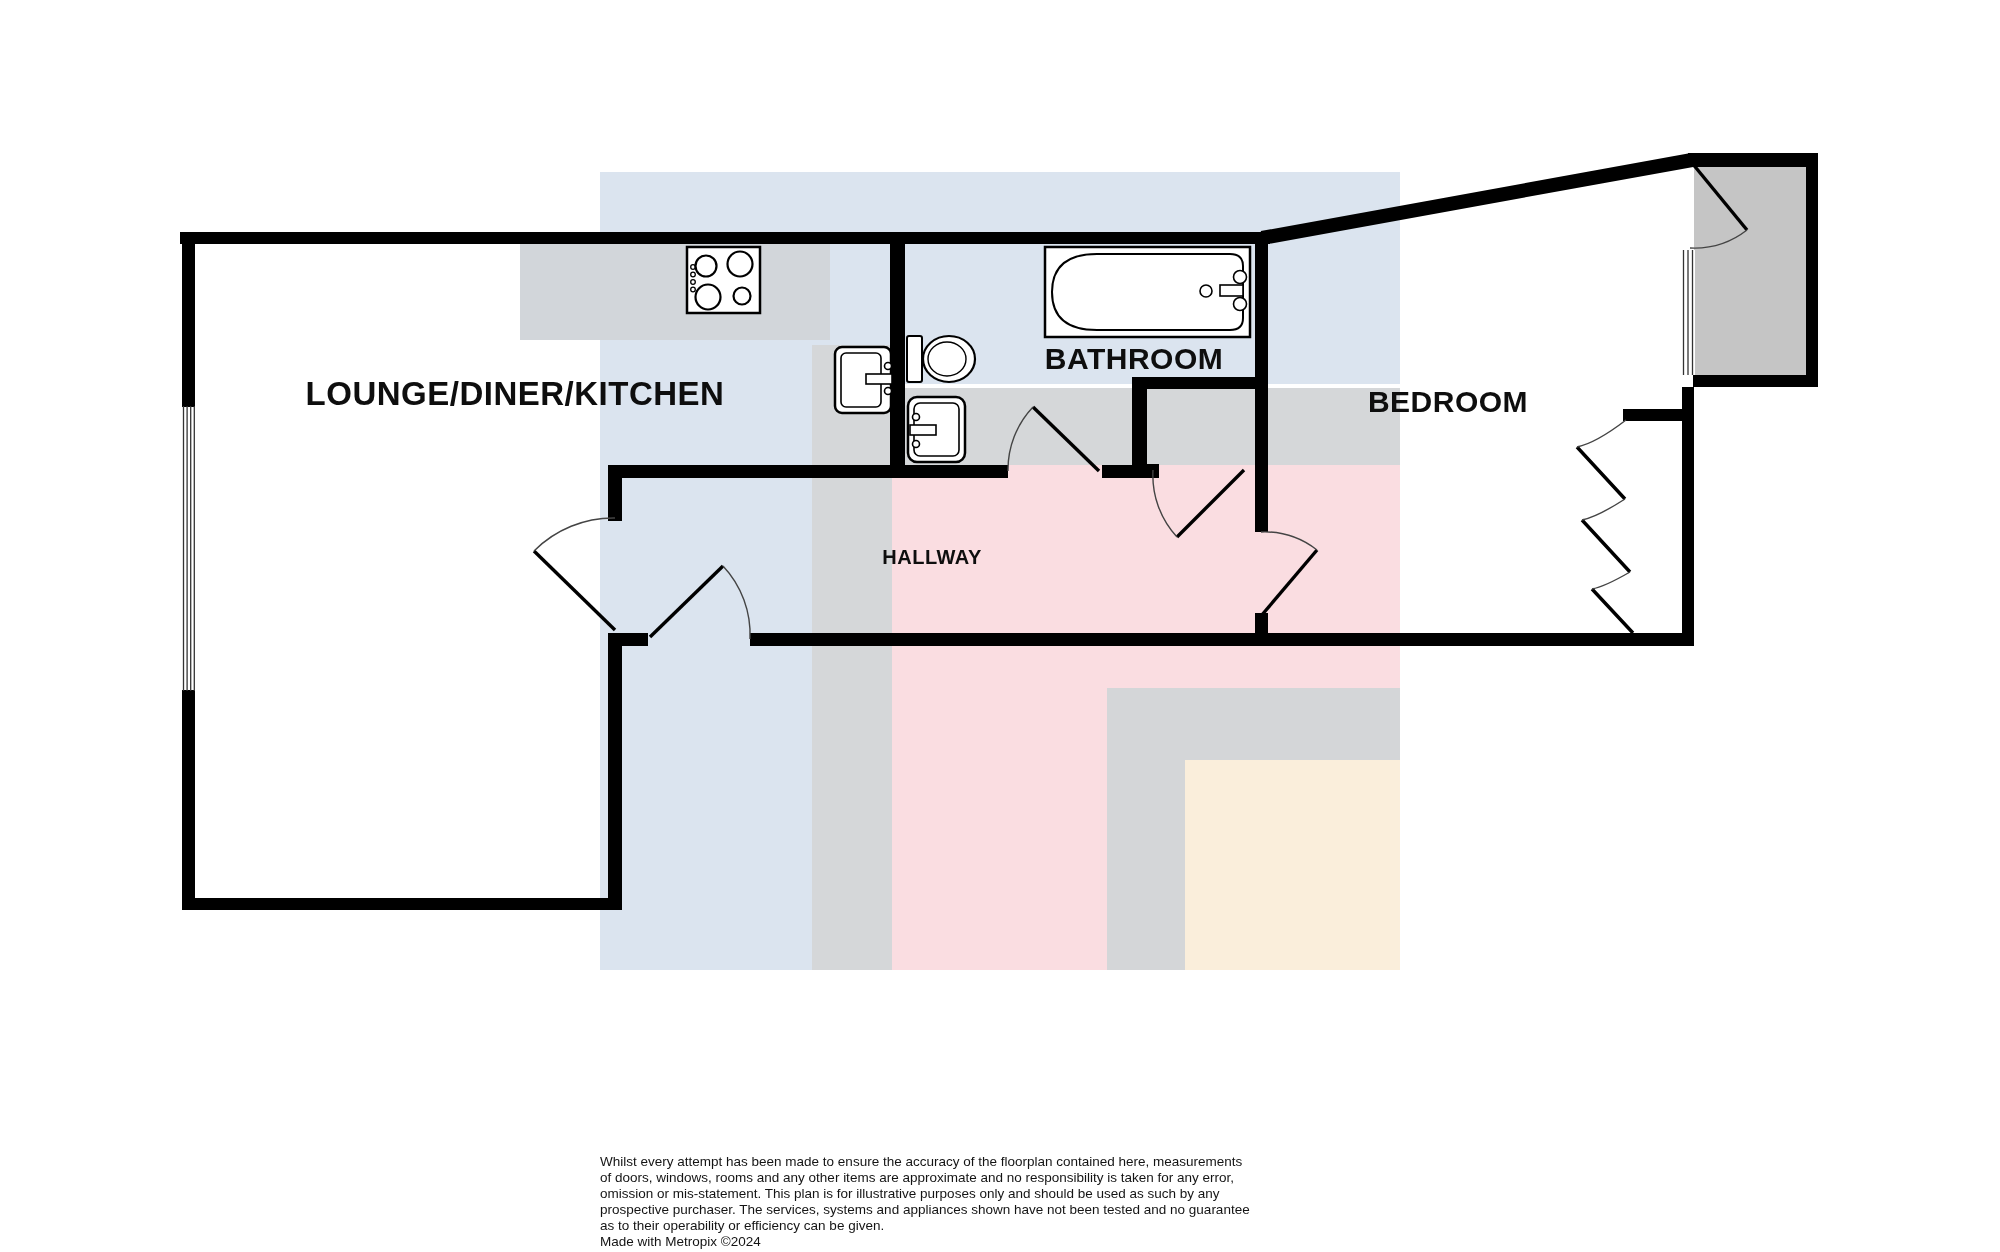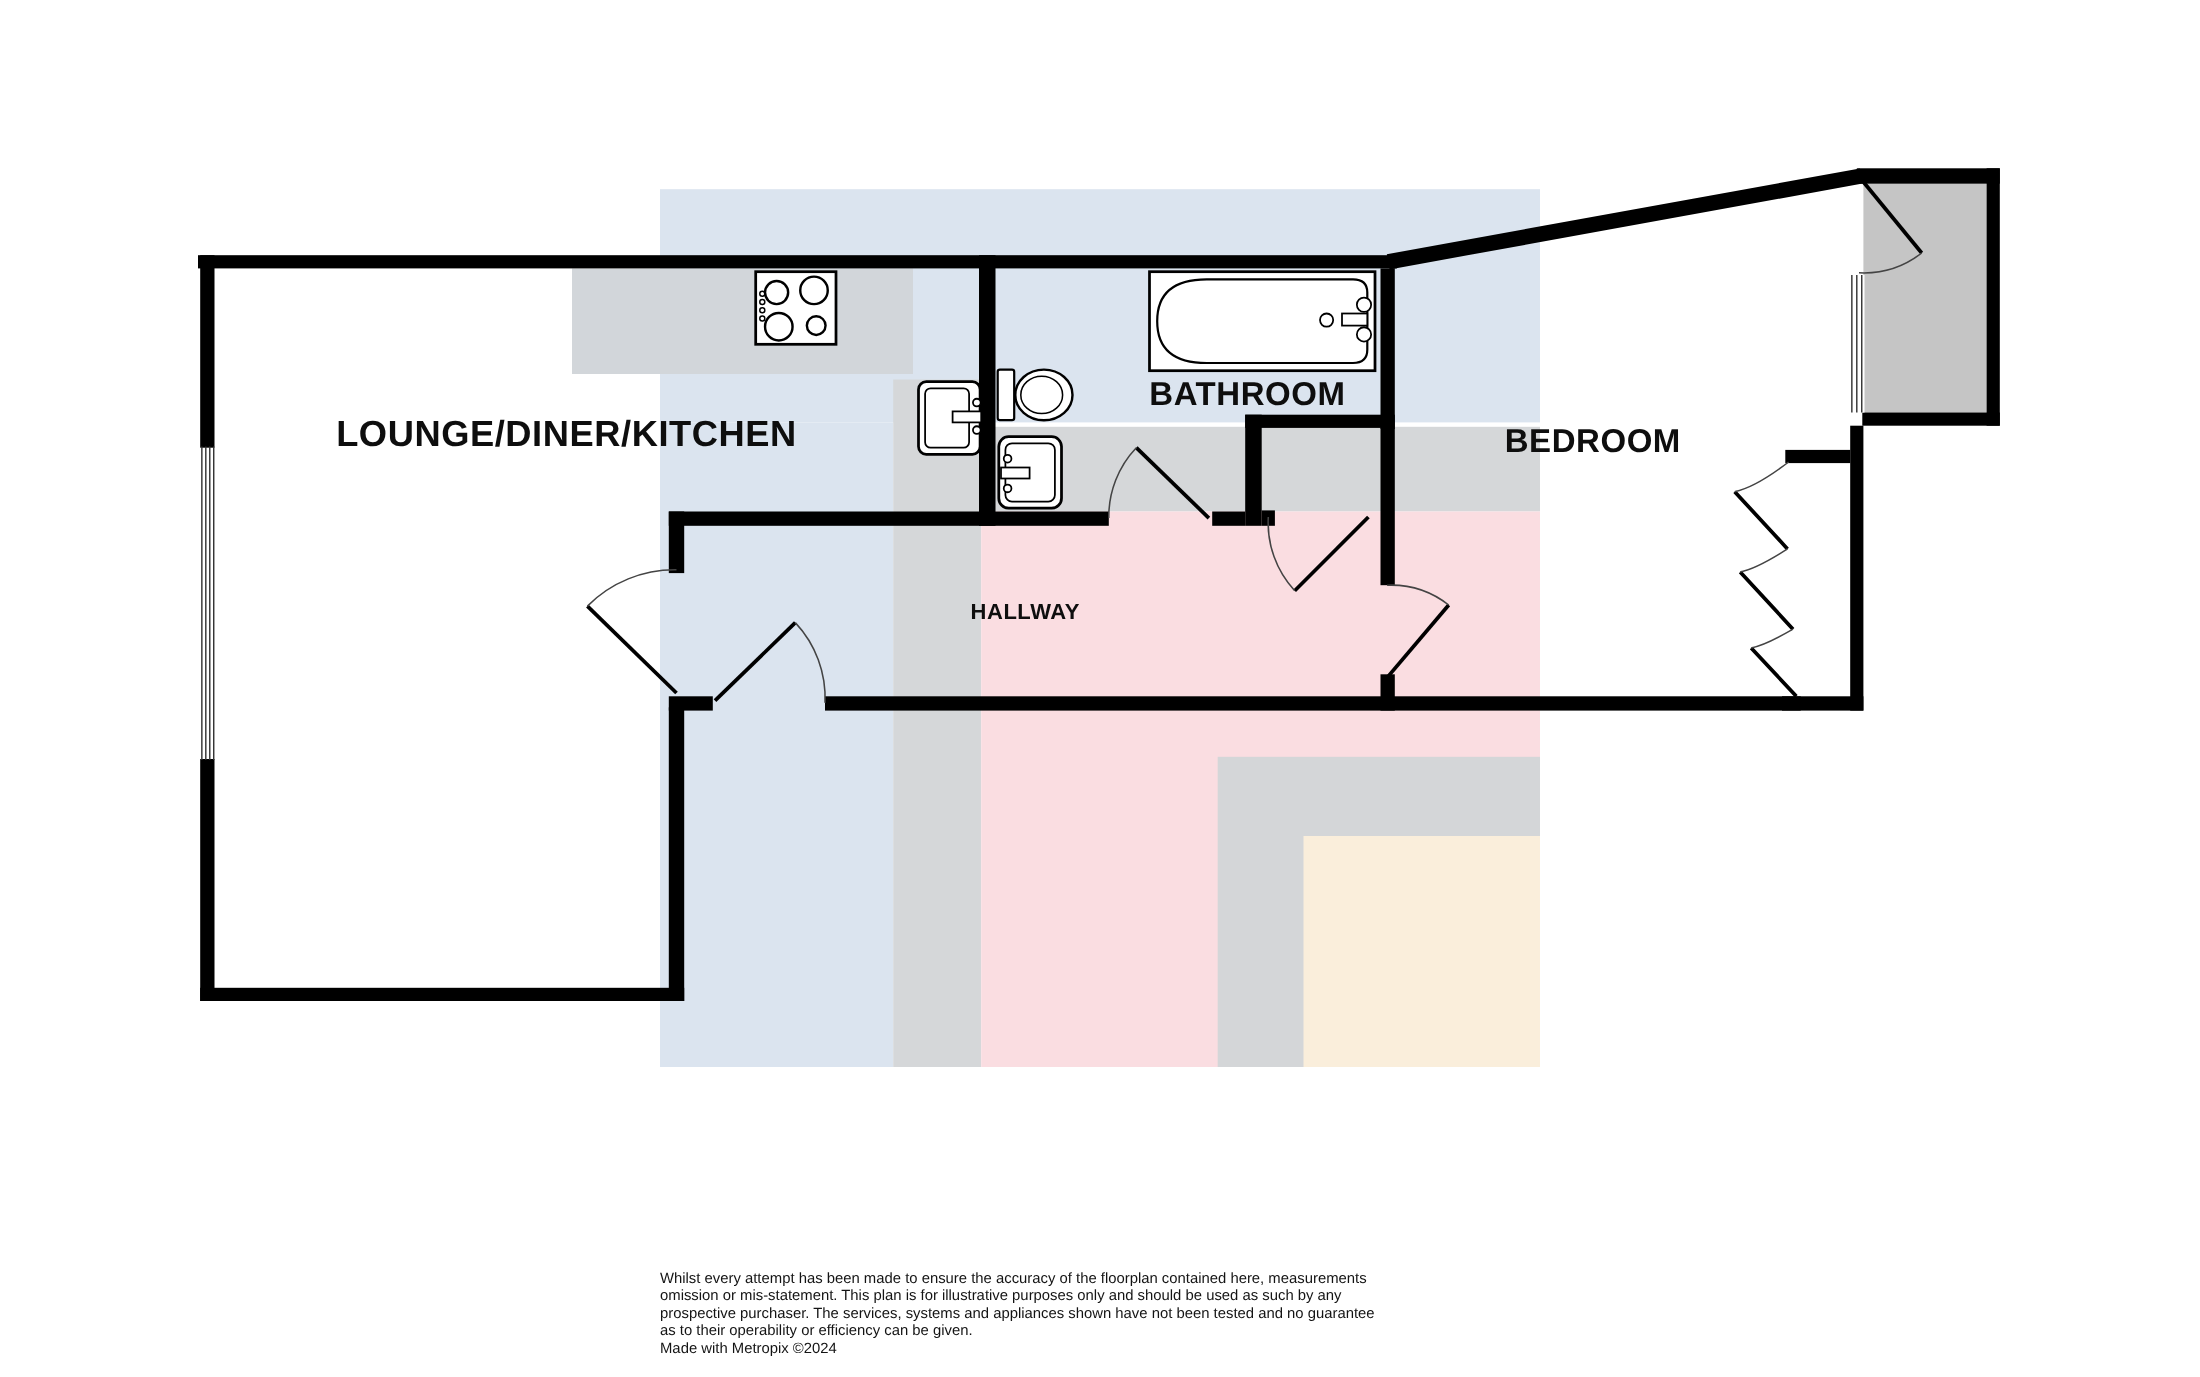--- a/index.html
+++ b/index.html
@@ -154,19 +154,20 @@
     </g>
   </svg>
 
   <div class="room-label" style="left:515px;top:394px;font-size:33px;">LOUNGE/DINER/KITCHEN</div>
   <div class="room-label" style="left:1086px;top:359px;font-size:30px;margin-left:48px;">BATHROOM</div>
   <div class="room-label" style="left:932px;top:557px;font-size:20px;">HALLWAY</div>
   <div class="room-label" style="left:1448px;top:402px;font-size:30px;">BEDROOM</div>
 
   <div class="disclaimer">
     <div>Whilst every attempt has been made to ensure the accuracy of the floorplan contained here, measurements</div>
+    <div>of doors, windows, rooms and any other items are approximate and no responsibility is taken for any error,</div>
     <div>omission or mis-statement. This plan is for illustrative purposes only and should be used as such by any</div>
     <div>prospective purchaser. The services, systems and appliances shown have not been tested and no guarantee</div>
     <div>as to their operability or efficiency can be given.</div>
     <div>Made with Metropix ©2024</div>
   </div>
 
 </div>
 
 </body></html>

